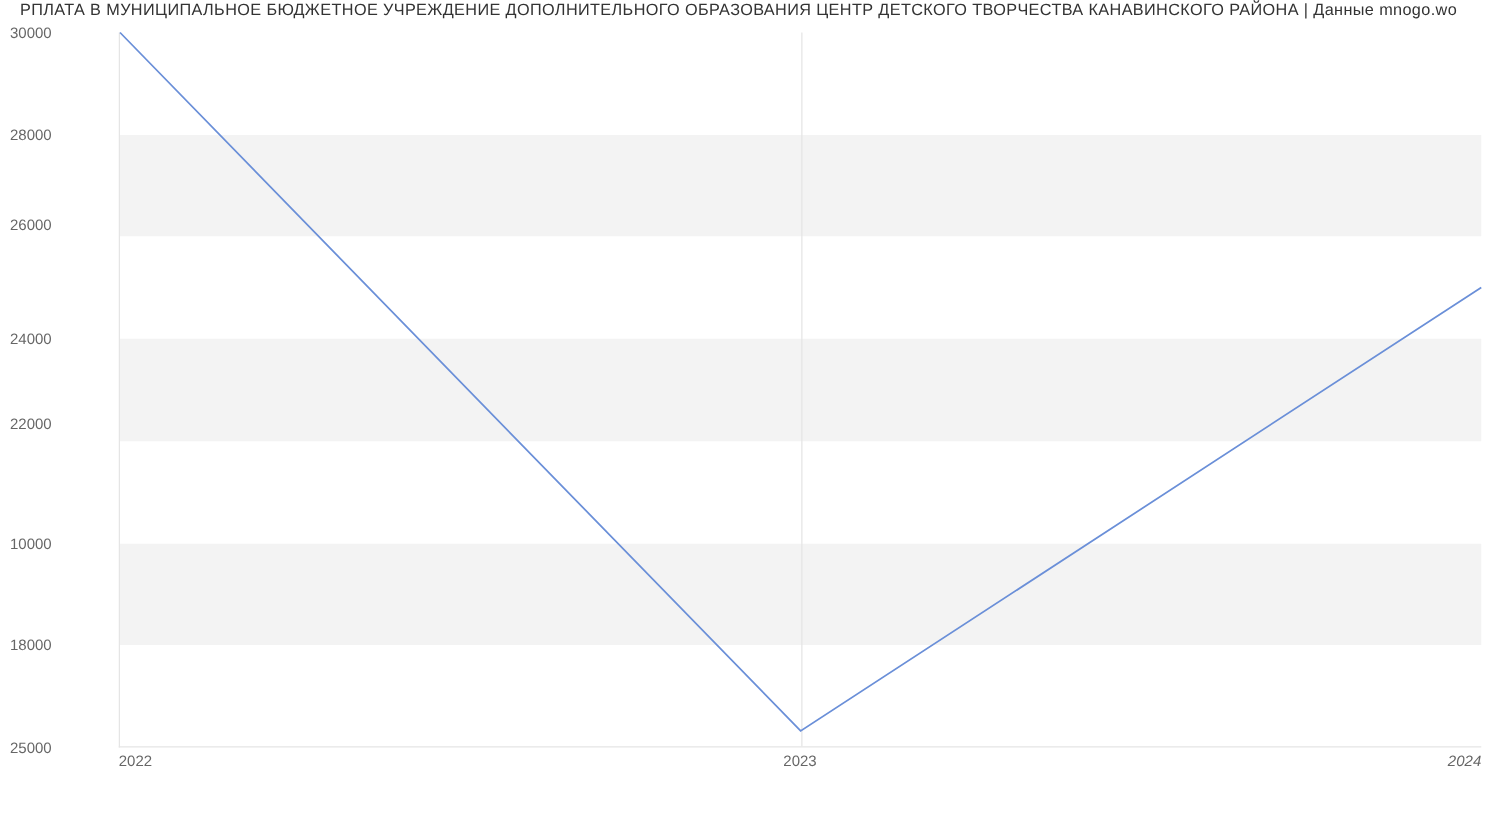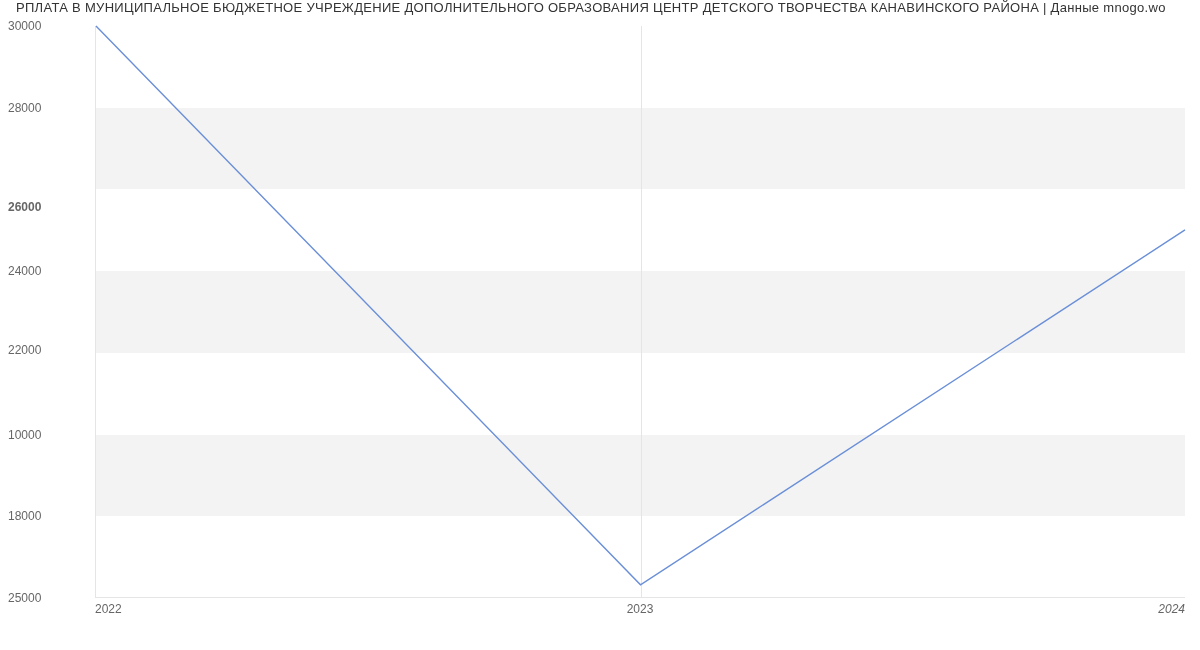--- a/index.html
+++ b/index.html
@@ -96,21 +96,21 @@
       <div class="band" style="top: 245.143px; height: 81.7143px;"></div>
       <div class="band" style="top: 408.571px; height: 81.7143px;"></div>
     <div class="grid-v" style="left: 545px;"></div>
       <svg class="line-layer" id="line-svg" viewBox="0 0 1090 572" preserveAspectRatio="none">
       <path class="series-line" id="series-path" d="M0.00 0.00 L545.00 559.74 L1090.00 204.29"></path>
     </svg>
   </div>
 <div class="y-tick" style="top: 580px;">25000</div>
     <div class="y-tick" style="top: 498.286px;">18000</div>
     <div class="y-tick" style="top: 416.571px;">10000</div>
-    <div class="y-tick" style="top: 332px;">22000</div>
+    <div class="y-tick" style="top: 321px;">22000</div>
     <div class="y-tick" style="top: 253.143px;">24000</div>
-    <div class="y-tick" style="top: 189px; font-weight: bold;">26000</div>
+    <div class="y-tick" style="top: 162px;">26000</div>
     <div class="y-tick" style="top: 89.7143px;">28000</div>
     <div class="y-tick" style="top: 8px;">30000</div>
     <div class="x-tick" style="transform: translateX(0px); left: 95px;">2022</div>
     <div class="x-tick" style="left: 640px;">2023</div>
     <div class="x-tick" style="transform: translateX(-100%); left: 1185px; font-style: italic;">2024</div>
   </div>
 
 </body></html>

